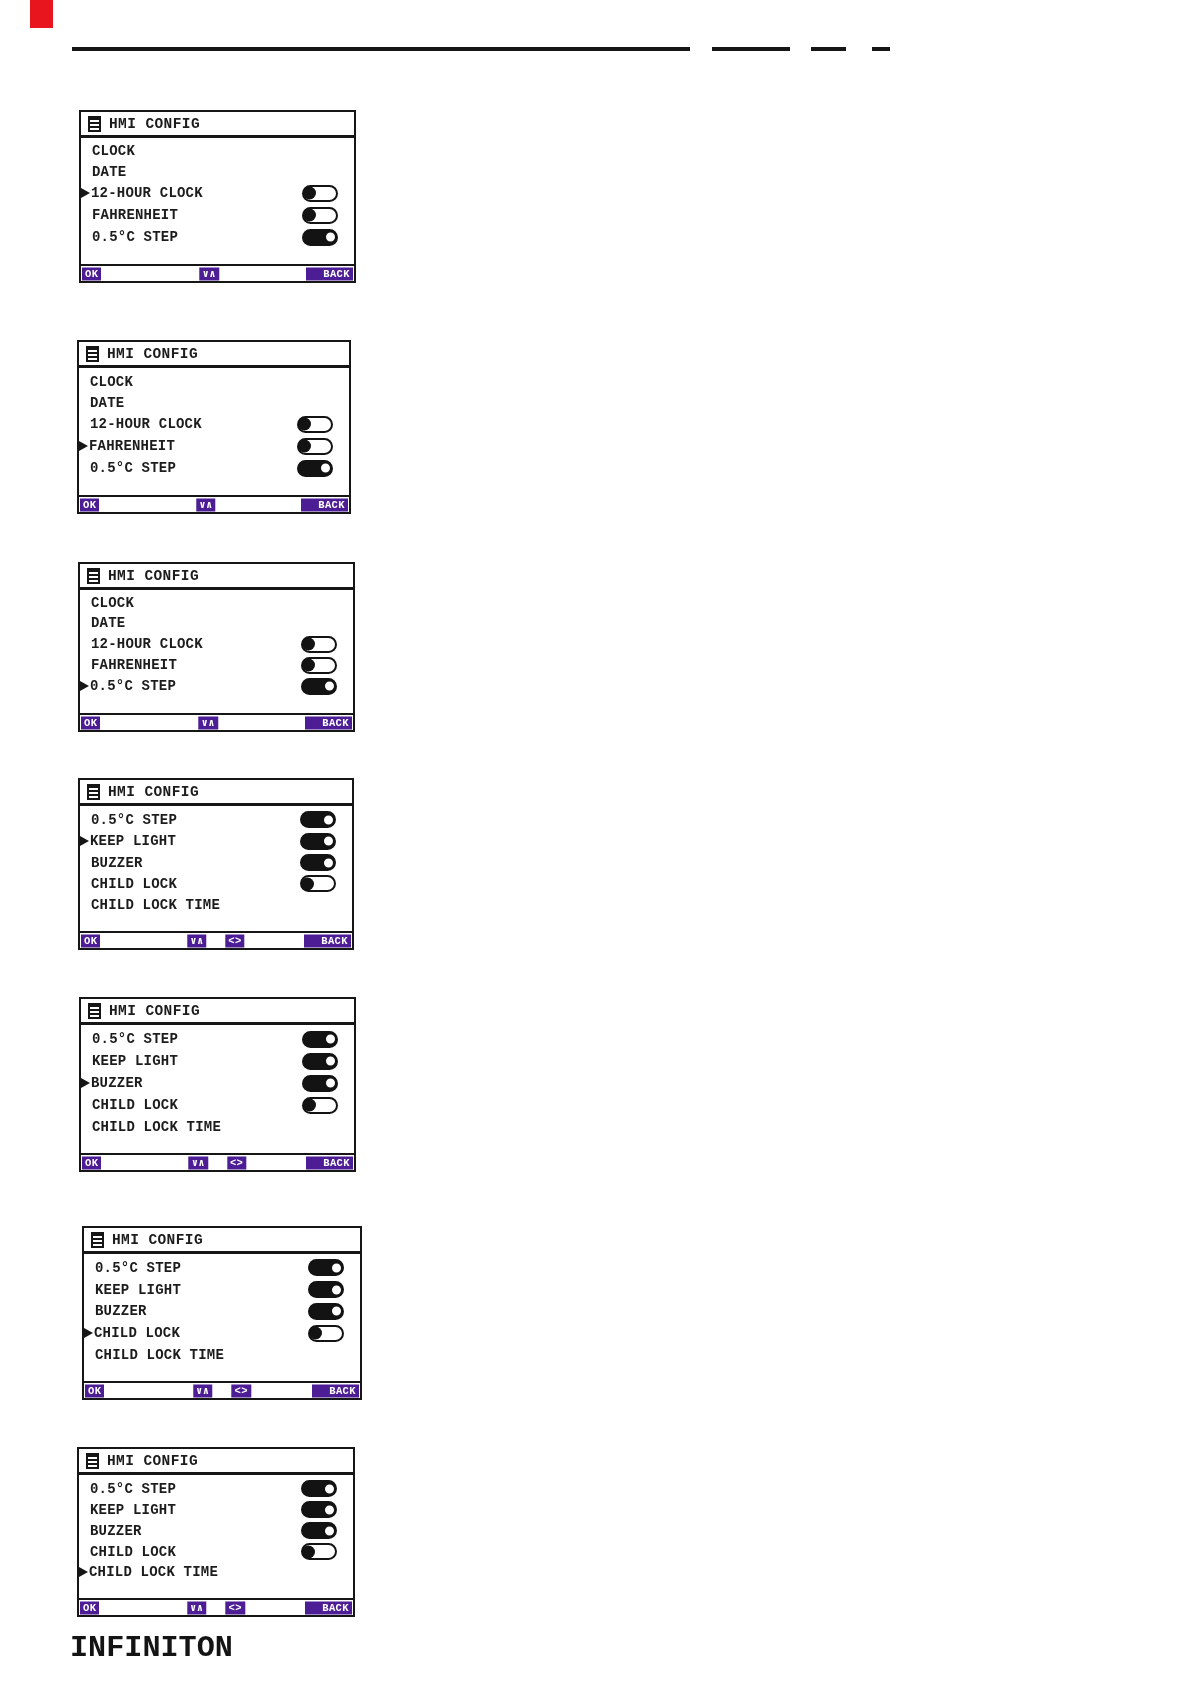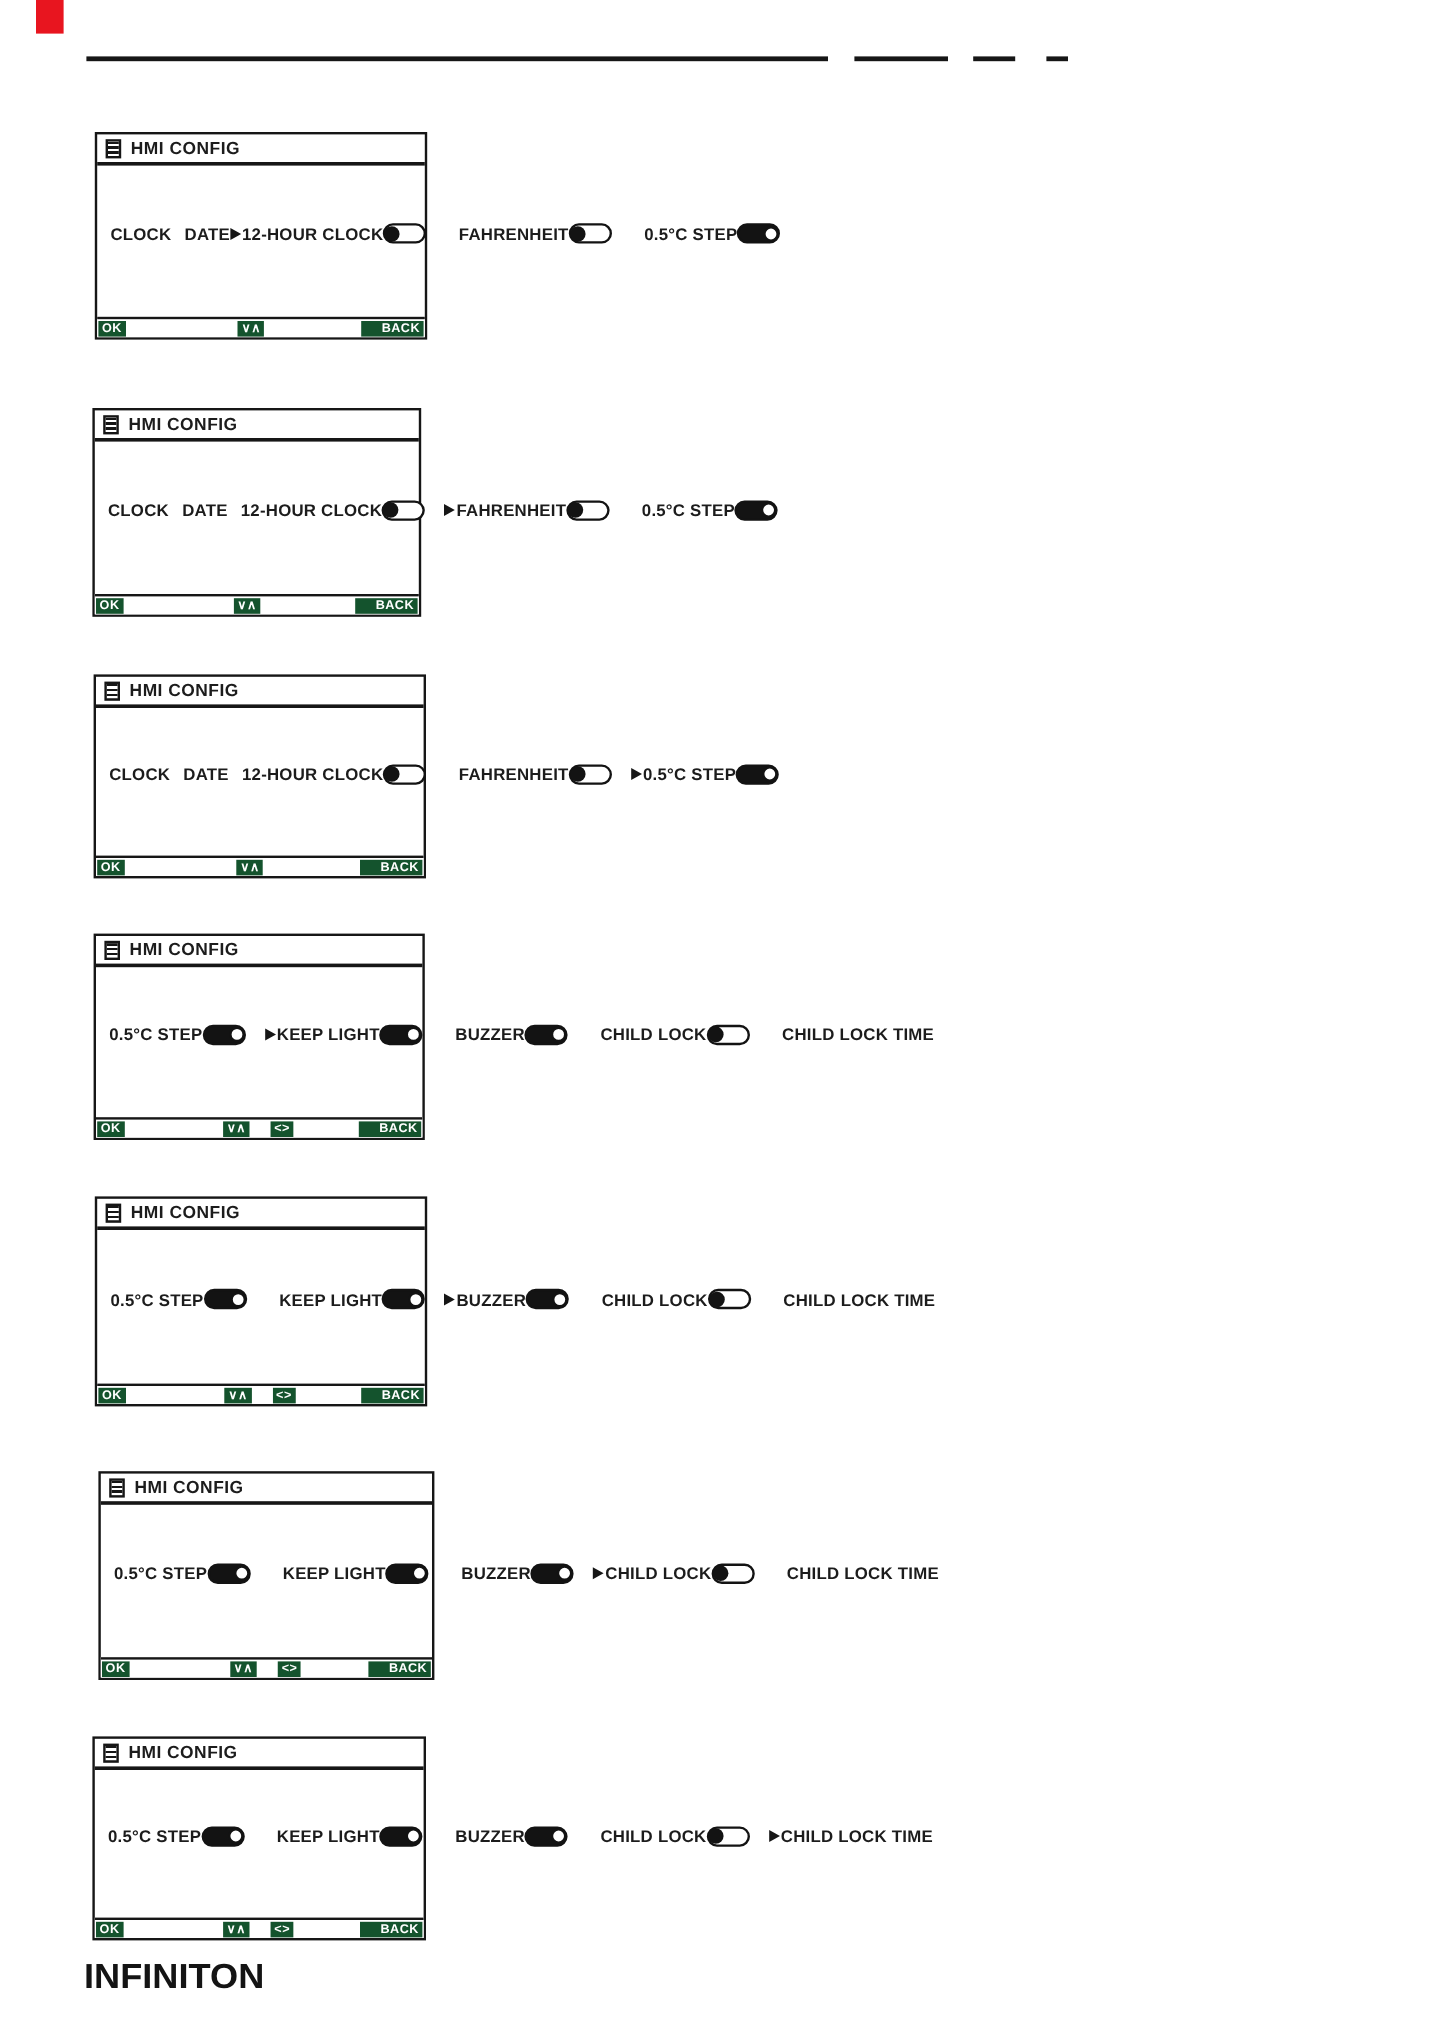--- a/index.html
+++ b/index.html
@@ -1,48 +1,48 @@
 <!DOCTYPE html>
 <html><head>
 <meta charset="utf-8">
 <style>
   html,body{margin:0;padding:0;background:#ffffff;}
   #page{position:relative;width:959px;height:1684px;background:#ffffff;overflow:hidden;
-        font-family:Liberation Sans, sans-serif;color:#1c1c1c;}
+        font-family:Liberation Mono, monospace;color:#1c1c1c;}
 
   
   .rule{position:absolute;top:47px;height:4px;background:#161616;}
 
   
   #red-marker{position:absolute;left:30px;top:0;width:23px;height:28px;}
 
   
   .screen{position:absolute;border:2px solid #161616;background:#fff;display:flex;flex-direction:column;box-sizing:border-box;}
   .titlebar{height:23px;flex:0 0 auto;border-bottom:3px solid #161616;display:flex;align-items:center;padding-left:7px;}
   .list-icon{width:13px;height:16px;border:2px solid #161616;box-sizing:border-box;
              background:repeating-linear-gradient(to bottom,#161616 0 2px,#ffffff 2px 4px);margin-right:8px;flex:0 0 auto;}
   .title{font-size:14.5px;font-weight:700;letter-spacing:.4px;white-space:nowrap;}
 
-  .items{flex:1 1 auto;display:flex;flex-direction:row;padding:3px 0 16px 0;}
+  .items{flex:1 1 auto;display:flex;flex-direction:column;padding:3px 0 16px 0;}
   .row{flex:1 1 auto;display:flex;align-items:center;position:relative;padding-left:11px;}
   .arrow{display:none;position:absolute;left:0;top:50%;transform:translateY(-50%);
          width:0;height:0;border-left:9px solid #161616;border-top:5.5px solid transparent;border-bottom:5.5px solid transparent;}
   .row.selected .arrow{display:block;}
   .row.selected{padding-left:10px;}
   .lbl{font-size:14px;font-weight:700;letter-spacing:.2px;white-space:nowrap;}
 
   .toggle{margin-left:auto;margin-right:16px;width:32px;height:13px;border:2px solid #131313;border-radius:9px;
           position:relative;background:#fff;flex:0 0 auto;box-sizing:content-box;}
   .toggle .knob{position:absolute;top:50%;transform:translateY(-50%);width:13px;height:13px;border-radius:50%;box-sizing:border-box;}
   .toggle.off .knob{left:-1px;background:#131313;}
   .toggle.on{background:#131313;}
   .toggle.on .knob{right:-1px;background:#fff;border:2px solid #131313;}
 
   .footer{flex:0 0 auto;height:15px;border-top:2px solid #161616;position:relative;background:#fff;}
-  .chip{position:absolute;top:50%;transform:translateY(-50%);background:#14532d;color:#fff;
+  .chip{position:absolute;top:50%;transform:translateY(-50%);background:#4c1d95;color:#fff;
         font-size:10.5px;font-weight:700;line-height:13px;height:13px;padding:0 3px;letter-spacing:.4px;white-space:nowrap;}
   .chip-left{left:1px;}
   .chip-right{right:1px;padding-left:17px;}
   .chip-mid{left:43%;transform:translate(-50%,-50%);}
   .chip-mid.wide{left:47%;}
   .chip-mid2{left:57%;transform:translate(-50%,-50%);}
 
   #brand-logo{position:absolute;left:70px;top:1632px;font-size:29px;font-weight:900;color:#141414;
               letter-spacing:0px;transform:scaleX(1.04);transform-origin:left;white-space:nowrap;}
 </style>

